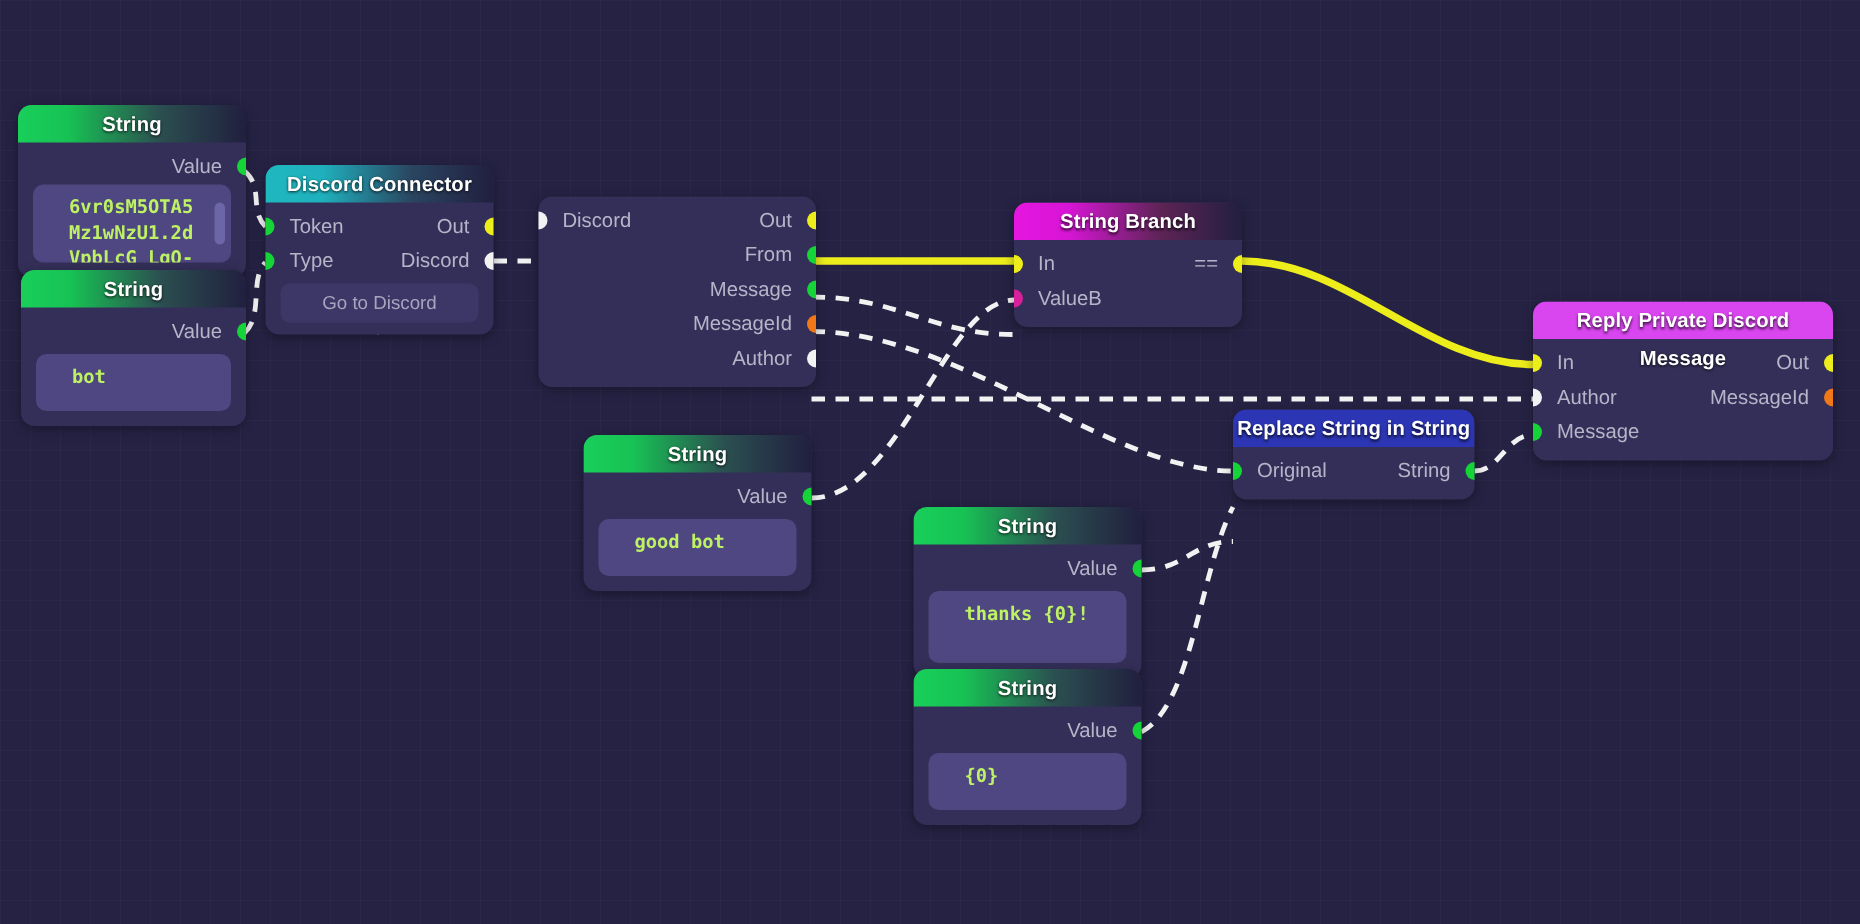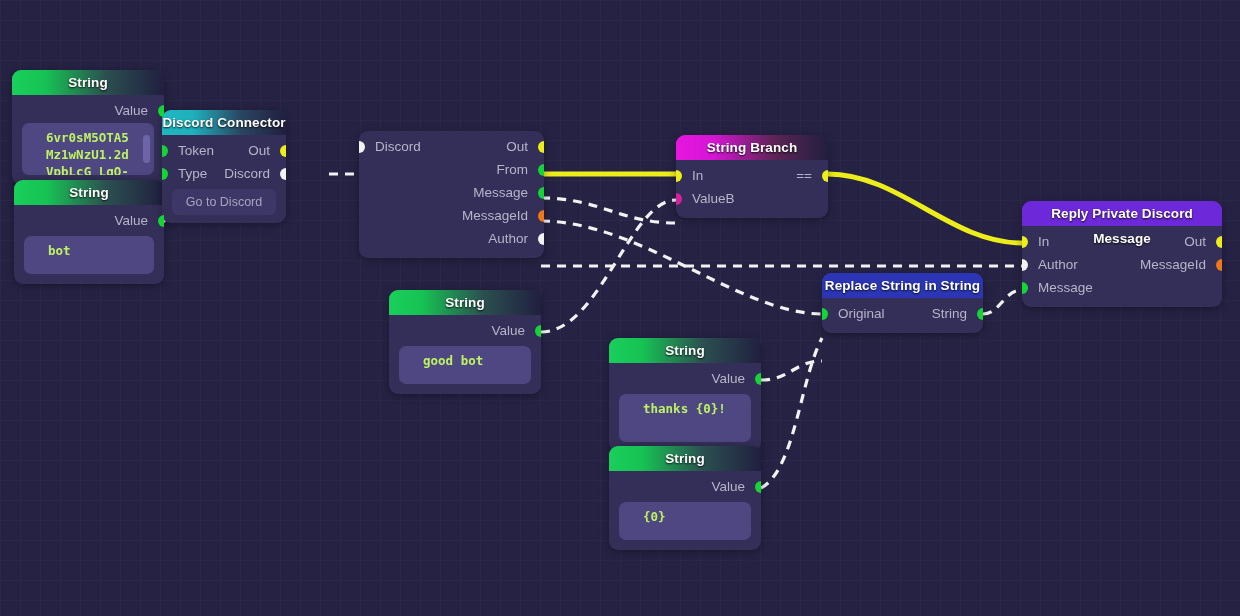--- a/index.html
+++ b/index.html
@@ -35,21 +35,21 @@
     font-size: 13.5px;
     font-weight: bold;
     text-shadow: 0 1px 2px rgba(0,0,0,0.85);
     letter-spacing: .1px;
   }
   .hdr-green  { background: linear-gradient(to right, #19cf5a 0%, #17c254 22%, #2b4f50 62%, #211f3f 100%); }
   .hdr-teal   { background: linear-gradient(to right, #1fb8bf 0%, #1fb0bd 25%, #2a4560 64%, #211f3f 100%); }
   .hdr-gold   { background: linear-gradient(to right, #b08a2a 0%, #c2982f 22%, #5e4e32 64%, #211f3f 100%); }
   .hdr-magenta{ background: linear-gradient(to right, #e516e0 0%, #d715d5 24%, #5e2456 64%, #211f3f 100%); }
   .hdr-blue   { background: #2c36b5; }
-  .hdr-blue2  { background: #6d28d9; }
+  .hdr-blue2  { background: #d946ef; }
 
   .node-body { padding: 4px 0 8px 0; position: relative; }
 
   .row {
     position: relative;
     height: 23px;
     line-height: 23px;
     font-size: 13.5px;
     color: #b7b4c9;
     white-space: nowrap;
@@ -157,21 +157,21 @@
     <div class="node-header hdr-green">String</div>
     <div class="node-body">
       <div class="row">
         <span class="lbl-out">Value</span>
         <span class="port right p-green"></span>
       </div>
       <div class="textarea" style="height:38px;"><span>bot</span></div>
     </div>
   </div>
 
-  <div class="node" style="left:162px; top:110px; width:124px;">
+  <div class="node" style="left:177px; top:110px; width:152px;">
     <div class="node-header hdr-teal">Discord Connector</div>
     <div class="node-body">
       <div class="row">
         <span class="port left p-green"></span>
         <span class="lbl-in">Token</span>
         <span class="lbl-out">Out</span>
         <span class="port right p-yellow"></span>
       </div>
       <div class="row">
         <span class="port left p-green"></span>

